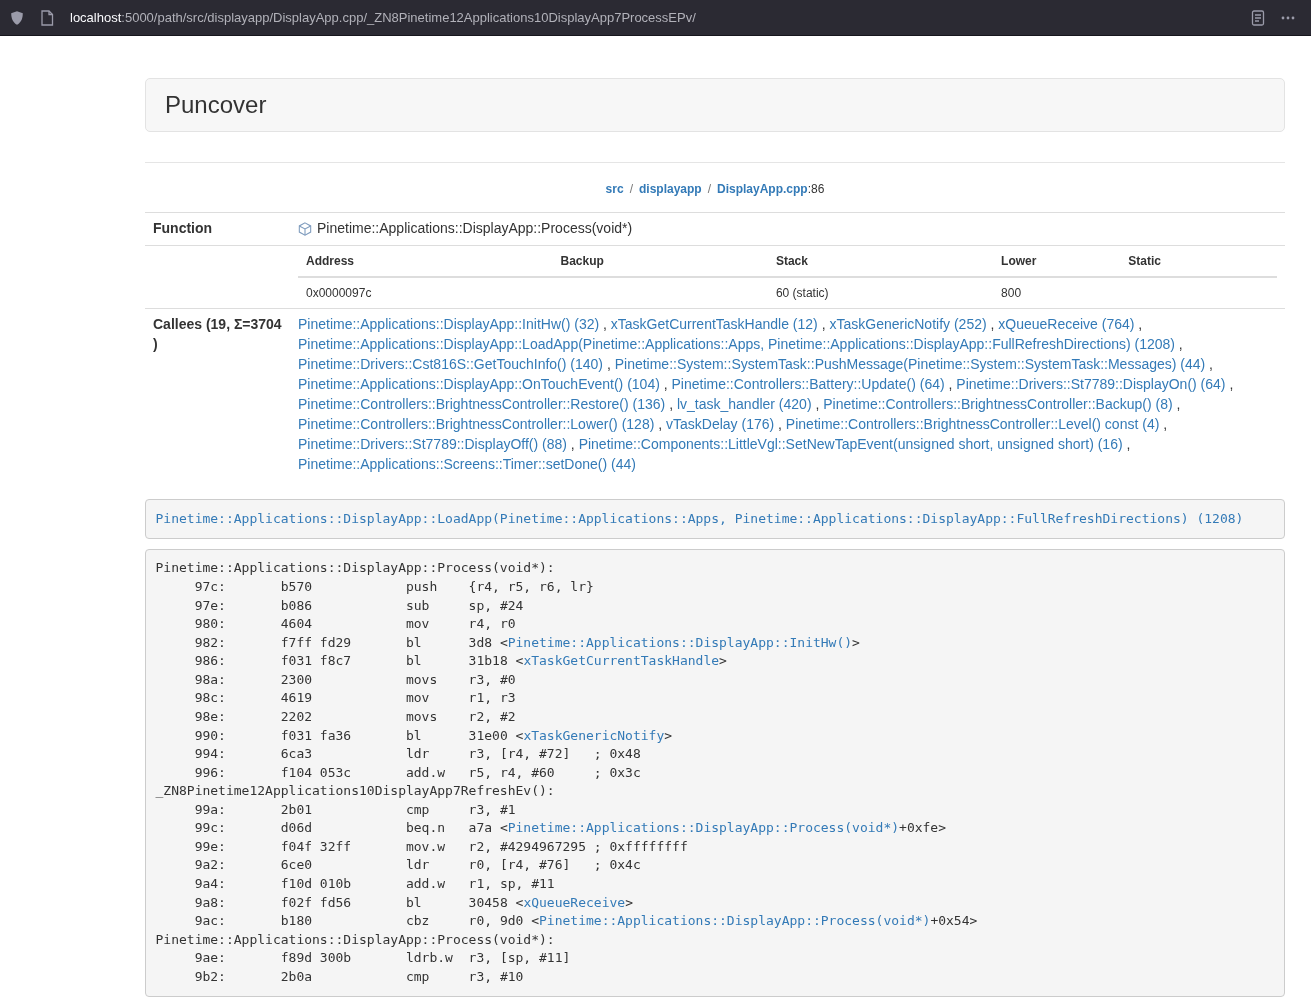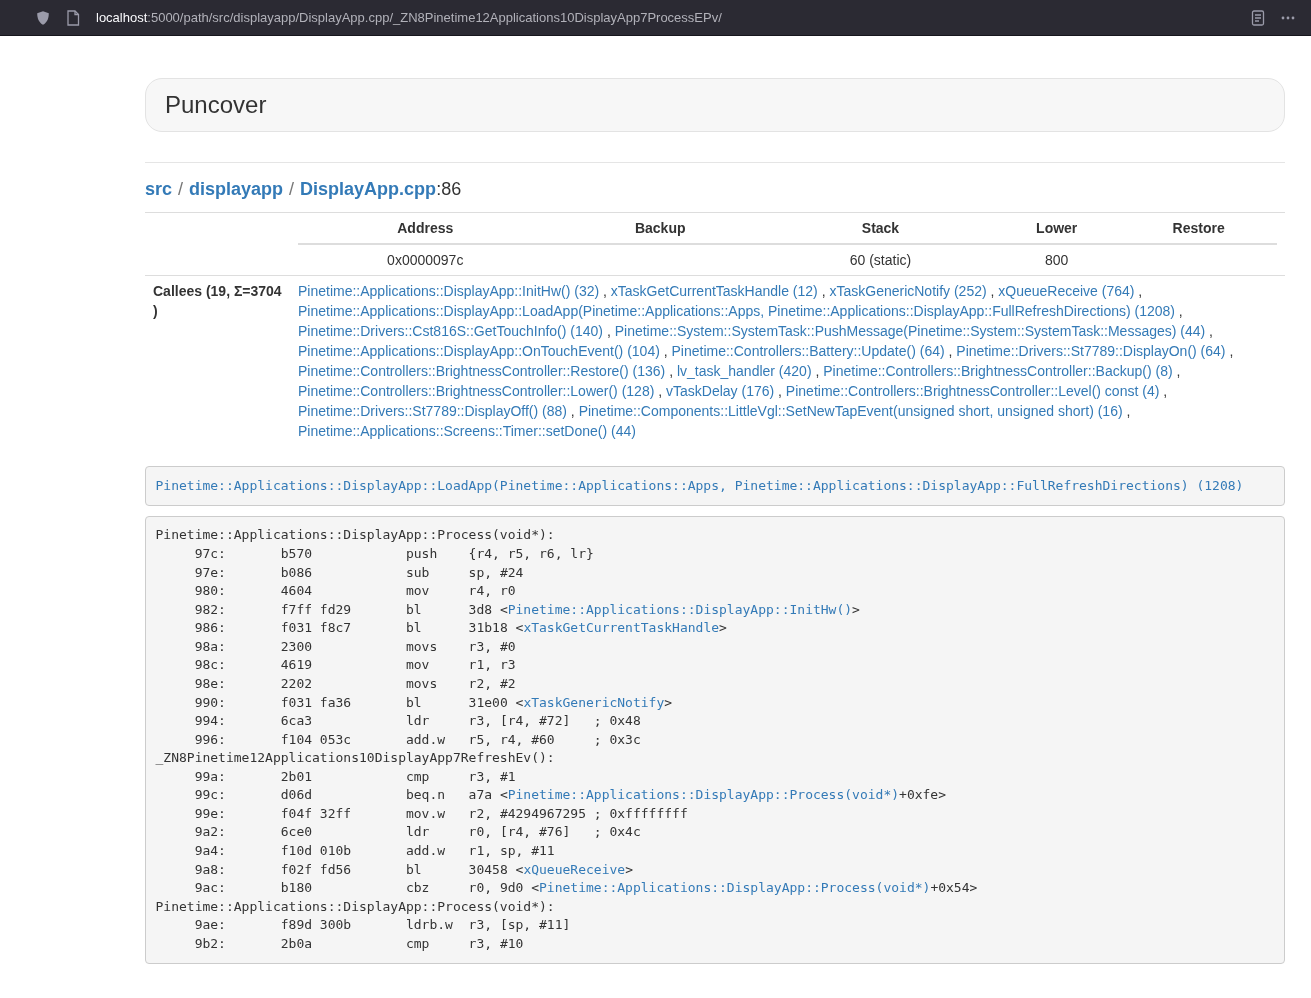--- a/index.html
+++ b/index.html
@@ -9,62 +9,62 @@
     background: #ffffff;
     font-family: "Liberation Sans", sans-serif;
     font-size: 14px; color: #333;
   }
 
   
   .chrome {
     height: 36px; background: #2b2a33;
     border-bottom: 1px solid #16161d;
     display: flex; align-items: center;
-    padding: 0 14px 0 34px; gap: 12px;
+    padding: 0 14px 0 8px; gap: 12px;
   }
   .chrome-icon { display: inline-flex; align-items: center; justify-content: center; width: 18px; height: 18px; flex: none; }
   .urlbar {
     flex: 1; min-width: 0;
     font-size: 13px; color: #b1b1b9;
     white-space: nowrap; overflow: hidden;
     margin-left: 2px;
   }
   .url-host { color: #fbfbfe; }
 
   
   .page { width: 1140px; margin-left: 145px; padding-top: 42px; }
 
   .title-panel {
-    background: #f7f7f7; border: 1px solid #e3e3e3; border-radius: 17px;
+    background: #f7f7f7; border: 1px solid #e3e3e3; border-radius: 5px;
     padding: 13px 19px; margin-bottom: 30px;
   }
   .title-panel h1 { margin: 0; font-size: 24px; line-height: 1.1; font-weight: 500; color: #333; }
 
   hr.divider { border: 0; border-top: 1px solid #e5e5e5; margin: 0 0 16px; }
 
-  .crumbs { margin: 0 0 13px; font-size: 18px; line-height: 20px; }
+  .crumbs { margin: 0 0 13px; font-size: 12px; line-height: 20px; text-align: center; }
   .crumbs a { color: #337ab7; font-weight: bold; text-decoration: none; }
   .crumbs .sep { color: #777; margin: 0 6px; }
   .crumbs .line-no { color: #333; }
 
   
   table.fn-table { width: 100%; border-collapse: collapse; margin-bottom: 20px; }
   table.fn-table > tbody > tr > th,
   table.fn-table > tbody > tr > td {
     text-align: left; vertical-align: top;
     padding: 5px 8px; border-top: 1px solid #ddd;
     font-size: 14px; line-height: 20px;
   }
   table.fn-table > tbody > tr > th { width: 145px; font-weight: bold; color: #333; }
   td.stats-holder { padding: 0 8px !important; }
 
   table.stats-table { width: 100%; border-collapse: collapse; }
   table.stats-table th, table.stats-table td {
-    text-align: center; vertical-align: top;
-    padding: 5px 8px; font-size: 14px; line-height: 20px;
+    text-align: left; vertical-align: top;
+    padding: 5px 8px; font-size: 12px; line-height: 20px;
   }
   table.stats-table thead th { font-weight: bold; border-bottom: 2px solid #ddd; }
 
   .fn-name-wrap { display: inline-flex; align-items: center; gap: 5px; }
   .cube { display: inline-flex; width: 14px; height: 14px; position: relative; top: 1px; }
 
   .callees a { color: #337ab7; text-decoration: none; }
   .callees .sep { color: #333; }
 
   
@@ -114,38 +114,52 @@
   <div class="title-panel">
     <h1>Puncover</h1>
   </div>
 
   <hr class="divider">
 
   <p class="crumbs"><a href="#">src</a><span class="sep">/</span><a href="#">displayapp</a><span class="sep">/</span><a href="#">DisplayApp.cpp</a><span class="line-no">:86</span></p>
 
   <table class="fn-table">
     <tbody>
+      <tr>
+        <th>Function</th>
+        <td>
+          <span class="fn-name-wrap">
+            <span class="cube">
+              <svg width="14" height="14" viewBox="0 0 16 16">
+                  <path d="M8 1 L14.5 4.5 V11.5 L8 15 L1.5 11.5 V4.5 Z" fill="none" stroke="#7e9bbd" stroke-width="1.2"></path>
+                  <path d="M1.5 4.5 L8 8 L14.5 4.5 M8 8 V15" fill="none" stroke="#7e9bbd" stroke-width="1.2"></path>
+                </svg>
+            </span>
+            <span>Pinetime::Applications::DisplayApp::Process(void*)</span>
+          </span>
+        </td>
+      </tr>
       <tr>
         <th></th>
         <td class="stats-holder">
           <table class="stats-table">
             <colgroup>
                 <col style="width:26%">
                 <col style="width:22%">
                 <col style="width:23%">
                 <col style="width:13%">
                 <col style="width:16%">
               </colgroup>
             <thead>
               <tr>
                 <th>Address</th>
                 <th>Backup</th>
                 <th>Stack</th>
                 <th>Lower</th>
-                <th>Restore</th>
+                <th>Static</th>
               </tr>
             </thead>
             <tbody>
               <tr>
                 <td>0x0000097c</td>
                 <td></td>
                 <td>60 (static)</td>
                 <td>800</td>
                 <td></td>
               </tr>

